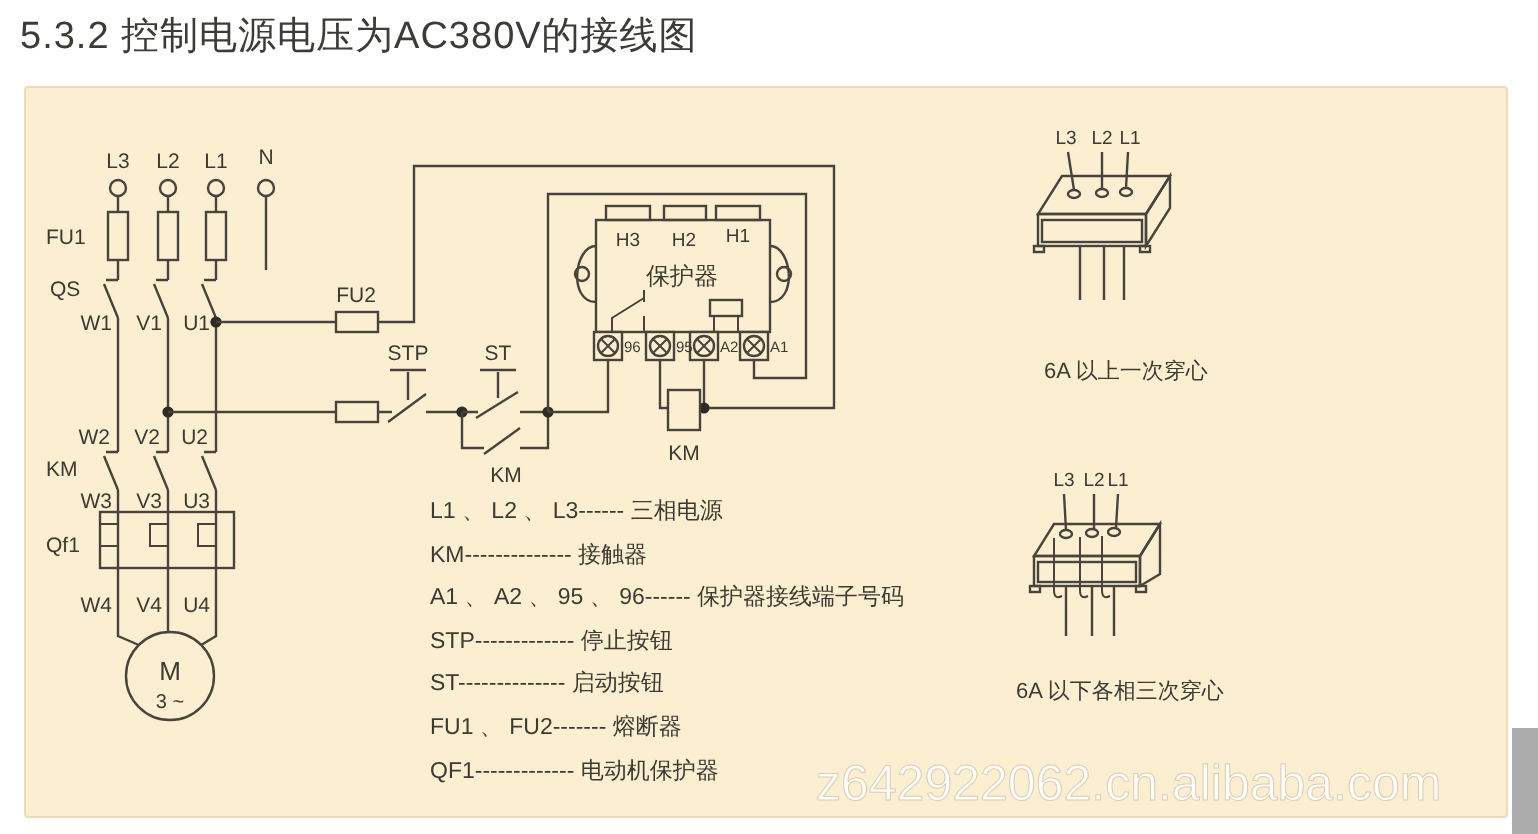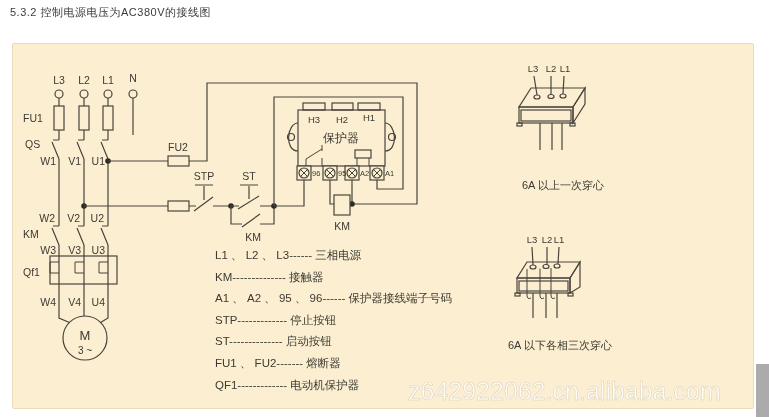--- a/index.html
+++ b/index.html
@@ -1,19 +1,19 @@
 <!DOCTYPE html>
 <html><head>
 <meta charset="utf-8">
 <style>
   html,body{margin:0;padding:0;}
   body{width:769px;height:417px;background:#ffffff;position:relative;
        font-family:"Liberation Sans", sans-serif; overflow:hidden;}
   .page{position:absolute;left:0;top:0;width:769px;height:417px;}
-  .title{position:absolute;left:10px;top:5px;font-size:11px;color:#3d3b36;
+  .title{position:absolute;left:10px;top:5px;font-size:19px;color:#3d3b36;
          letter-spacing:0.5px;}
   .panel{position:absolute;left:12px;top:43px;width:740px;height:364px;
          background:#FCEFD1;border:1px solid #EADCB8;border-radius:2px;}
   svg{position:absolute;left:0;top:0;}
   svg text{fill:#3b3a33;}
   .wire{stroke:#48443c;stroke-width:1.2;fill:none;}
   .wire-thin{stroke:#48443c;stroke-width:1;fill:none;}
   .comp{stroke:#48443c;stroke-width:1.2;fill:#FCEFD1;}
   .comp-open{stroke:#48443c;stroke-width:1.2;fill:none;}
   .dot{fill:#2e2b26;stroke:none;}

